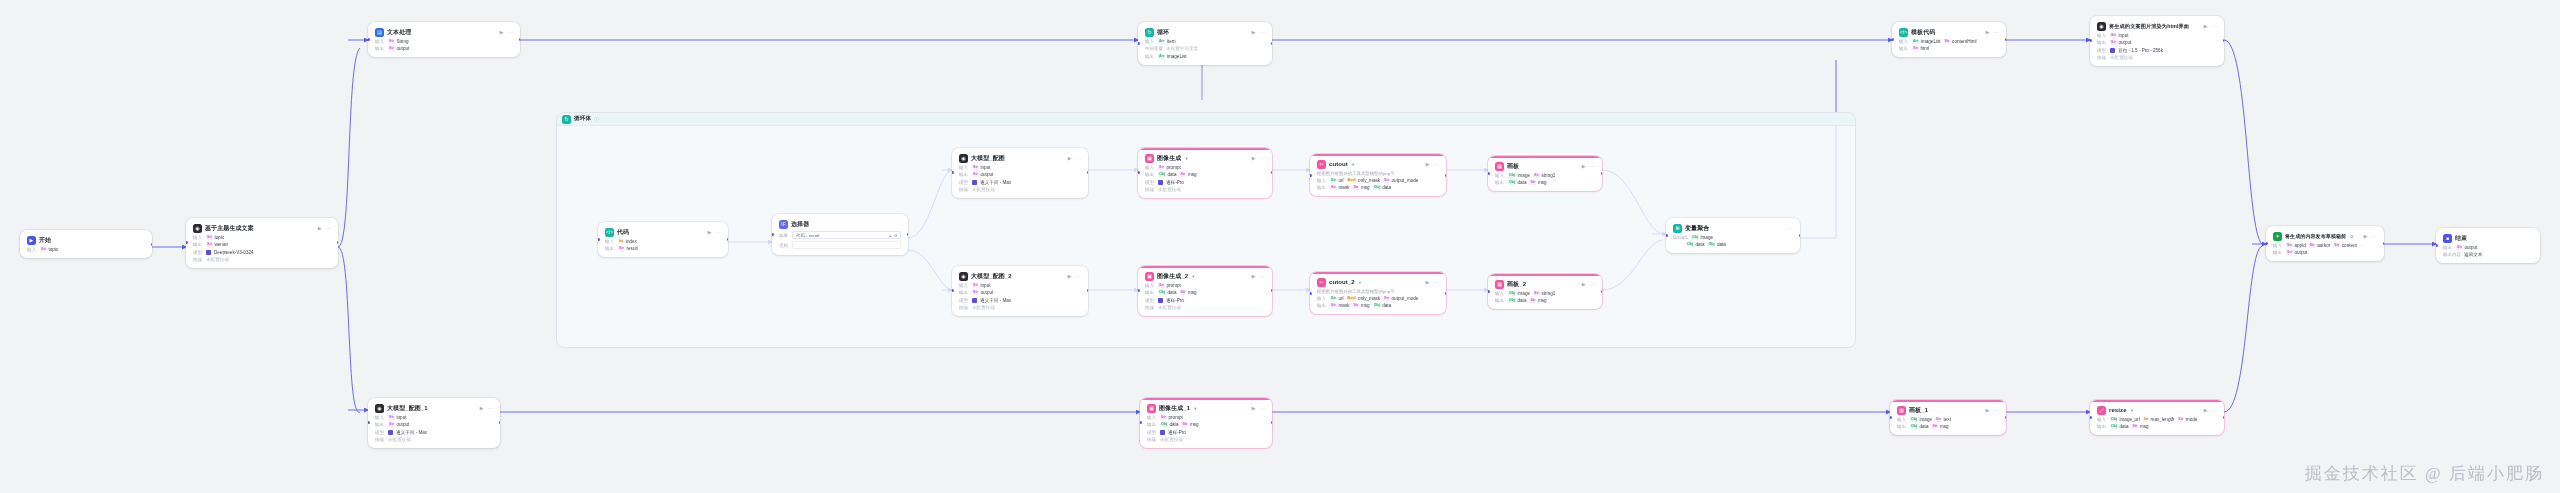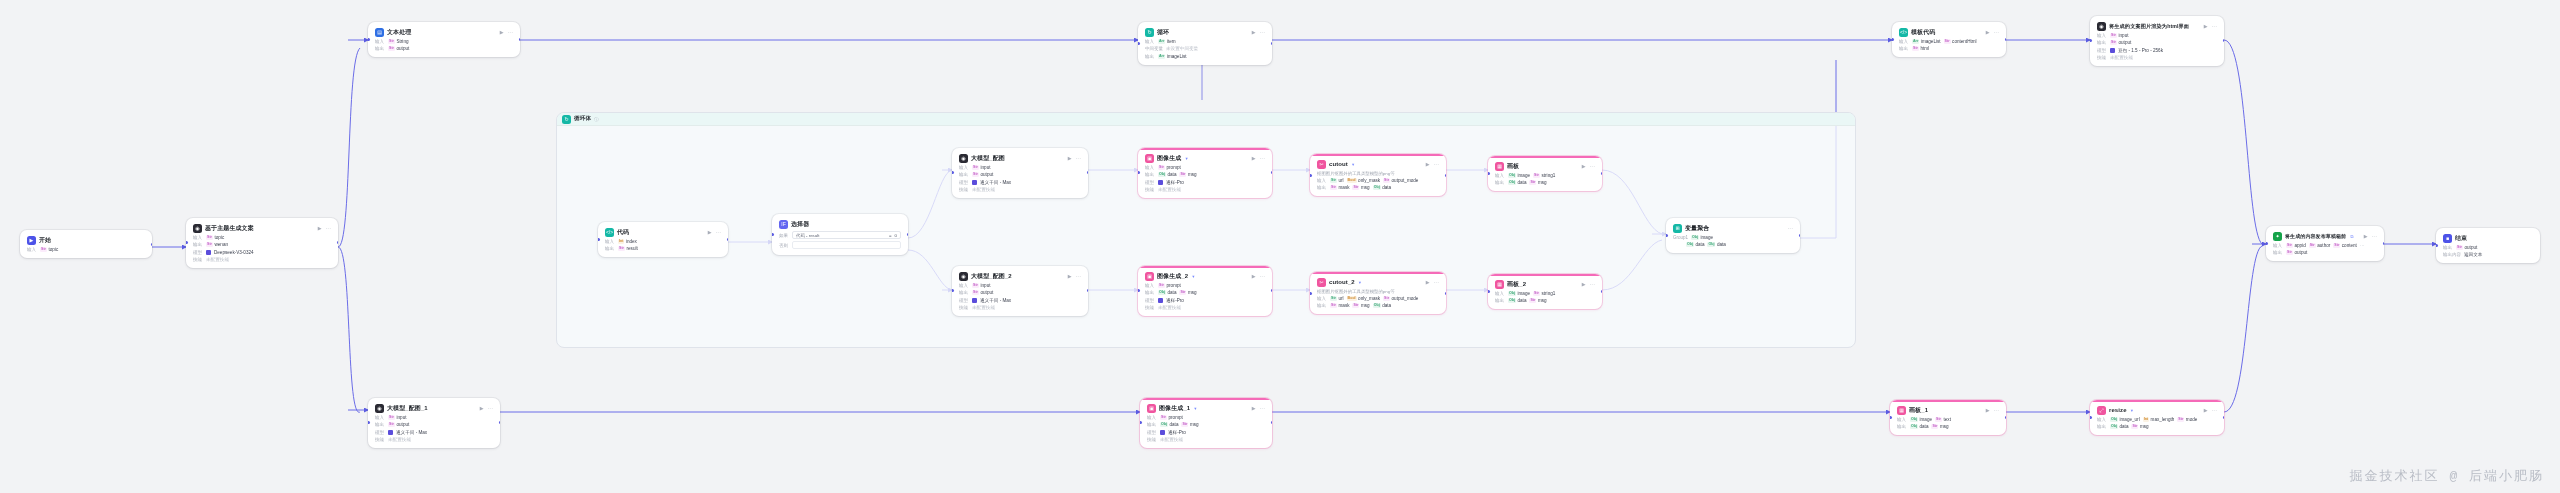--- a/index.html
+++ b/index.html
@@ -89,22 +89,22 @@
   
   .port {
     position: absolute; width: 3px; height: 3px; border-radius: 50%;
     background: #5b5ce2; top: 50%; margin-top: -1.5px;
   }
   .port.l { left: -1.5px; }
   .port.r { right: -1.5px; }
 
   .watermark {
     position: absolute; right: 16px; bottom: 8px;
-    font-size: 13px; color: #b9bdc6; letter-spacing: 2px;
-    font-family: Liberation Mono, monospace;
+    font-size: 17px; color: #b9bdc6; letter-spacing: 2px;
+    font-family: Liberation Serif, serif;
     text-align: center;
   }
 </style>
 </head>
 <body>
 
 <div id="canvas">
 
   <svg class="edges">
     <defs>

